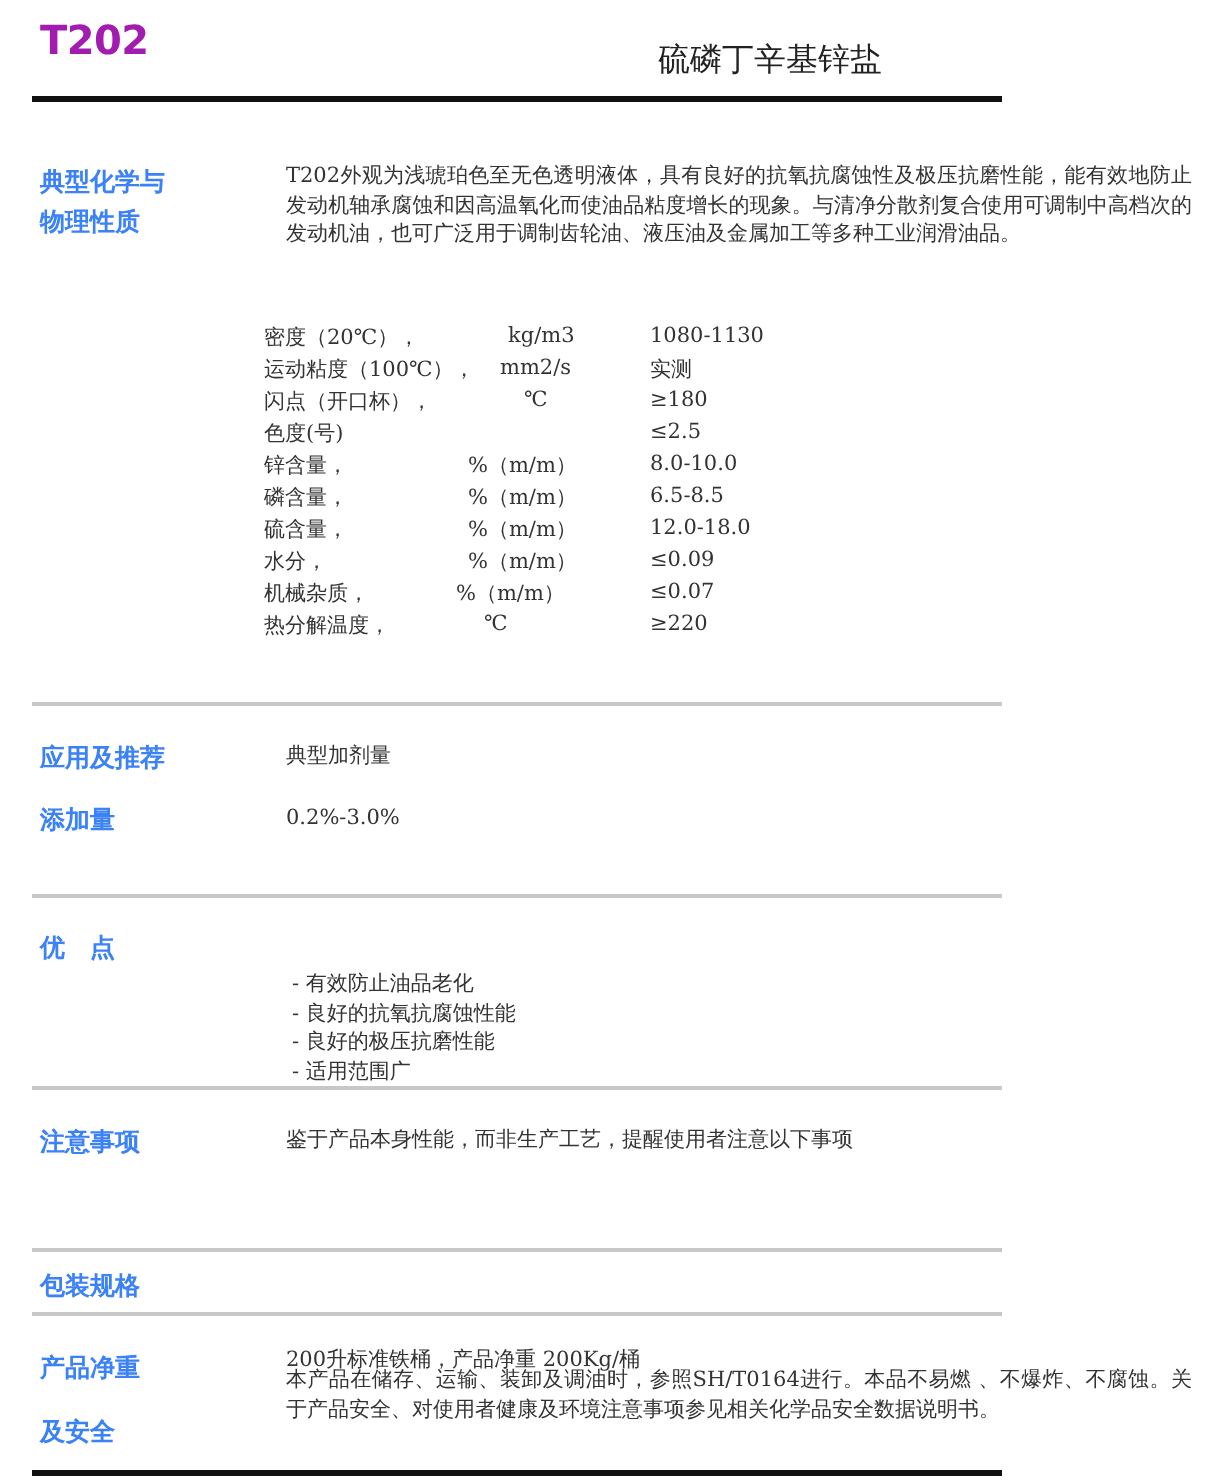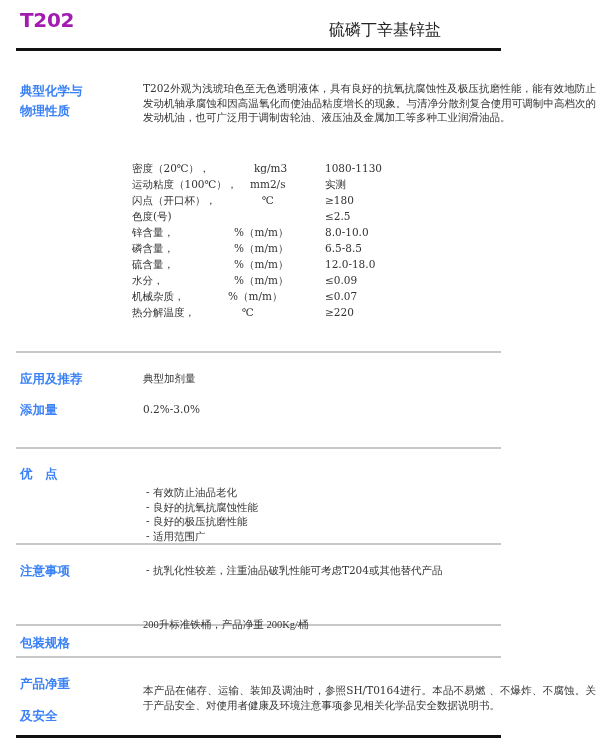--- a/index.html
+++ b/index.html
@@ -108,27 +108,27 @@
   <div>- 有效防止油品老化</div>
   <div>- 良好的抗氧抗腐蚀性能</div>
   <div>- 良好的极压抗磨性能</div>
   <div>- 适用范围广</div>
 </div>
 
 <div class="abs rule-gray" style="top:543px"></div>
 
 <div class="abs label" style="top:563px">注意事项</div>
 <div class="abs list" style="top:563px; left:143px;">
-  <div style="padding-left:3px">- 抗乳化性较差，注重油品破乳性能可考虑T204或其他替代产品</div>
+  <div>鉴于产品本身性能，而非生产工艺，提醒使用者注意以下事项</div>
 </div>
 
 <div class="abs rule-gray" style="top:624px"></div>
 
 <div class="abs label" style="top:635px">包装规格</div>
-<div class="abs body-text" style="top:618px; left:143px;font-family:Liberation Serif, serif;">200升标准铁桶，产品净重 200Kg/桶</div>
+<div class="abs body-text" style="top:673px; left:143px;">200升标准铁桶，产品净重 200Kg/桶</div>
 
 <div class="abs rule-gray" style="top:656px"></div>
 
 <div class="abs label" style="top:676px">产品净重</div>
 <div class="abs label" style="top:708px">及安全</div>
 <div class="abs body-text" style="top:683px; left:143px; width:453px; text-align:justify;">本产品在储存、运输、装卸及调油时，参照SH/T0164进行。本品不易燃 、不爆炸、不腐蚀。关于产品安全、对使用者健康及环境注意事项参见相关化学品安全数据说明书。</div>
 
 <div class="abs rule-thick" style="top:735px"></div>
 
 </body></html>

